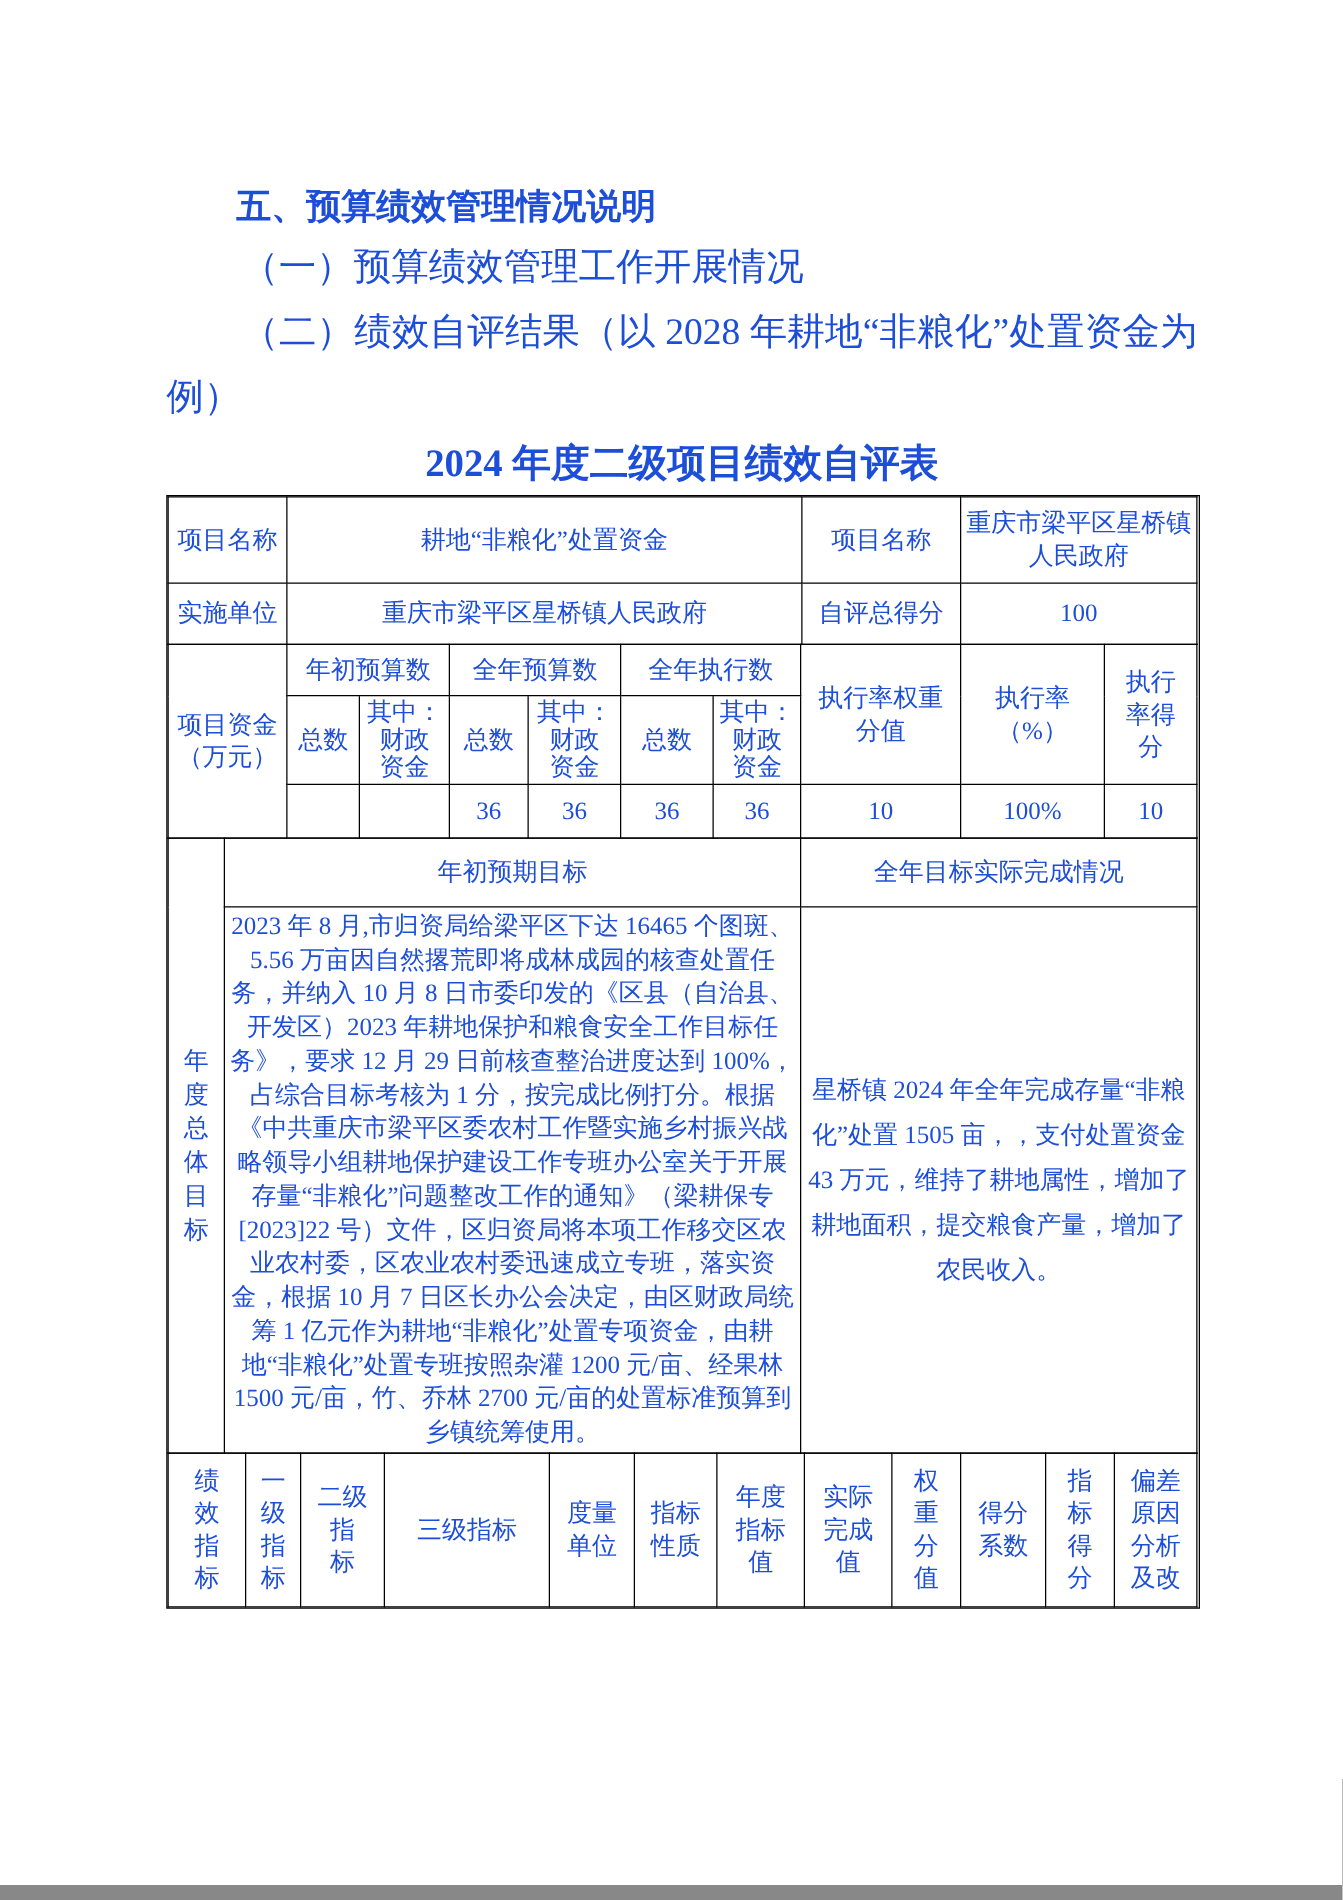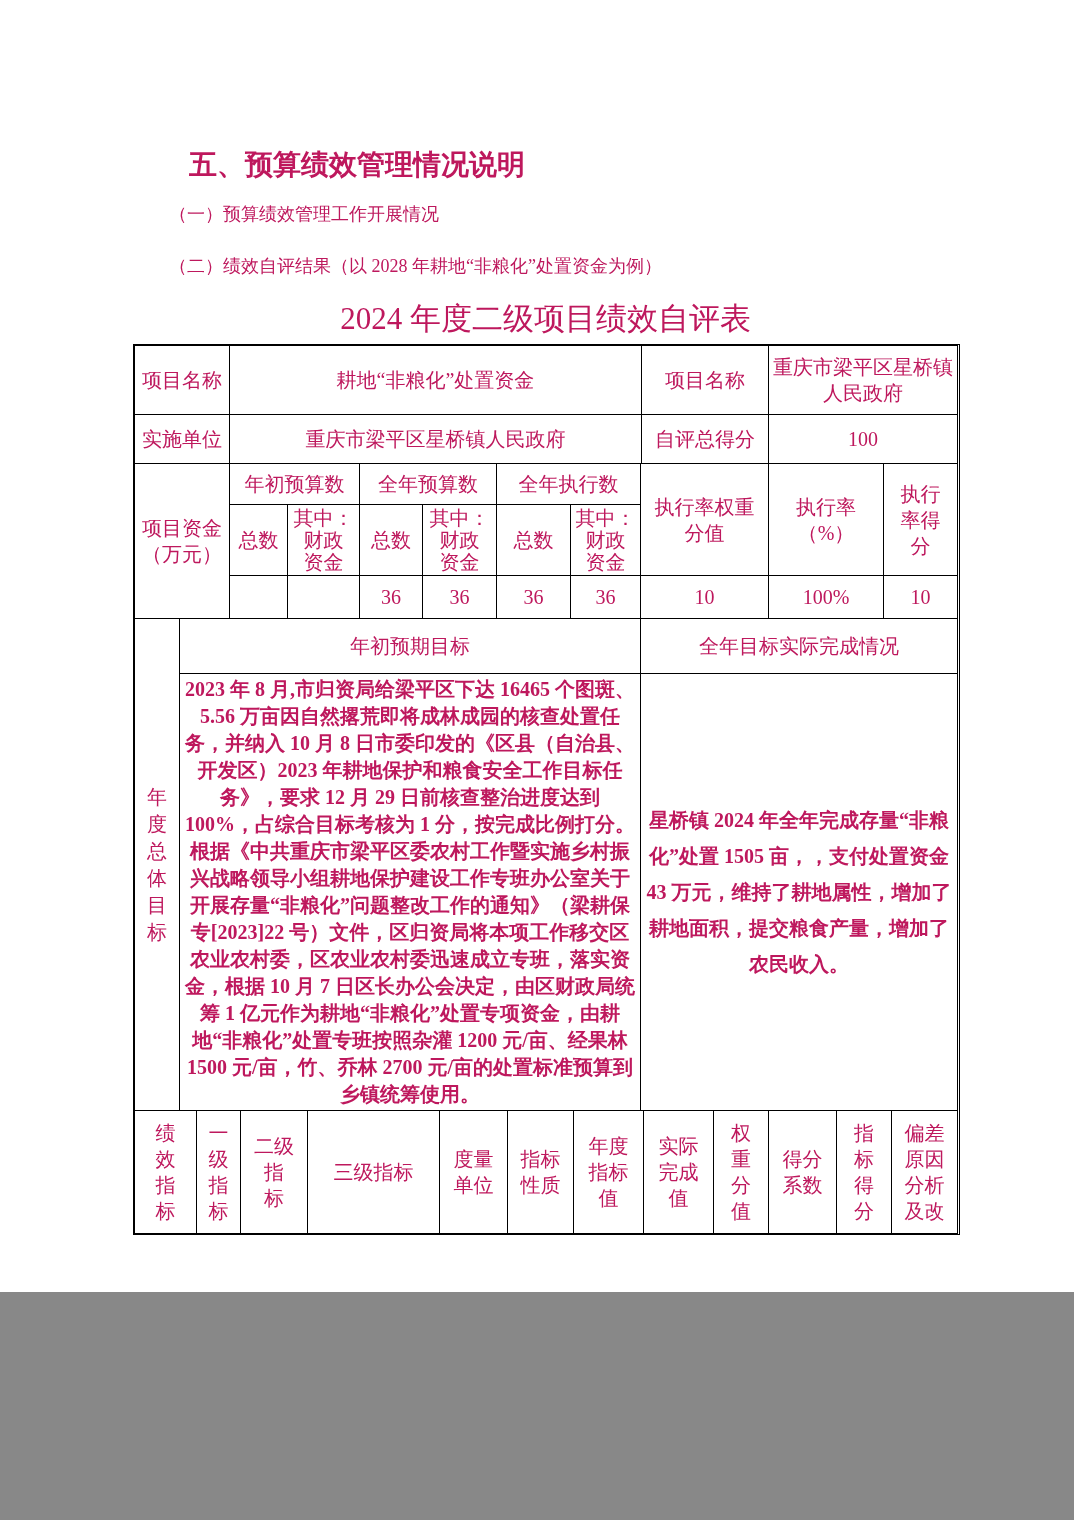--- a/index.html
+++ b/index.html
@@ -1,56 +1,56 @@
 <!DOCTYPE html>
 <html><head>
 <meta charset="utf-8">
 <style>
   html,body { margin:0; padding:0; background:#888; }
   .page {
-    width:1074px; height:1292px; background:#ffffff; margin:0 auto;
+    width:1074px; height:1508px; background:#ffffff; margin:0 auto;
     box-sizing:border-box; padding:142px 116px 10px 133px;
-    font-family:"Liberation Serif", serif; color:#be185d;
+    font-family:"Liberation Serif", serif; color:#1d4ed8;
     overflow:hidden;
   }
   .heading {
     font-family:"Liberation Sans", sans-serif;
     font-weight:bold; font-size:28px; line-height:46px;
     text-indent:2em; margin:0;
   }
   .subheading {
-    font-size:18px; line-height:52px; text-indent:2em; margin:0;
+    font-size:30px; line-height:52px; text-indent:2em; margin:0;
     text-align:justify;
   }
   .body-para {
     font-size:26px; line-height:52px; text-indent:2em; margin:0;
     text-align:justify;
   }
   .table-title {
-    font-size:31px; font-weight:normal; line-height:50px;
+    font-size:31px; font-weight:bold; line-height:50px;
     text-align:center; margin:2px 0 0 0;
   }
   .report-table { width:825px; border:1px solid #000; box-sizing:content-box; }
   table.t {
     border-collapse:collapse; table-layout:fixed; width:823px;
     font-size:20px; line-height:26px;
   }
   table.t + table.t { margin-top:-1px; }
   td.c {
     border:1px solid #000; text-align:center; vertical-align:middle;
     padding:2px 4px; overflow:hidden;
   }
   .pre { white-space:pre-line; }
   .t1 .r1 > td { height:64px; }
   .t1 .r2 > td { height:44px;text-align:center; }
   .t2 .rg > td { height:36px; }
   .t2 .rs > td { height:66px; line-height:22px; }
   .t2 .rv > td { height:38px; }
   .t3 .rh > td { height:50px; }
-  .t3 .rc > td { height:380px;font-weight:bold; }
+  .t3 .rc > td { height:380px; }
   .t4 td { height:118px; line-height:26px; }
   .side-label { line-height:27px; }
   .goal-left {
     text-align:justify; text-align-last:center;
     line-height:27px; padding:4px 10px; vertical-align:middle;
   }
   .goal-right {
     text-align:justify; text-align-last:center;
     line-height:36px; padding:4px 10px; vertical-align:middle;
   }

